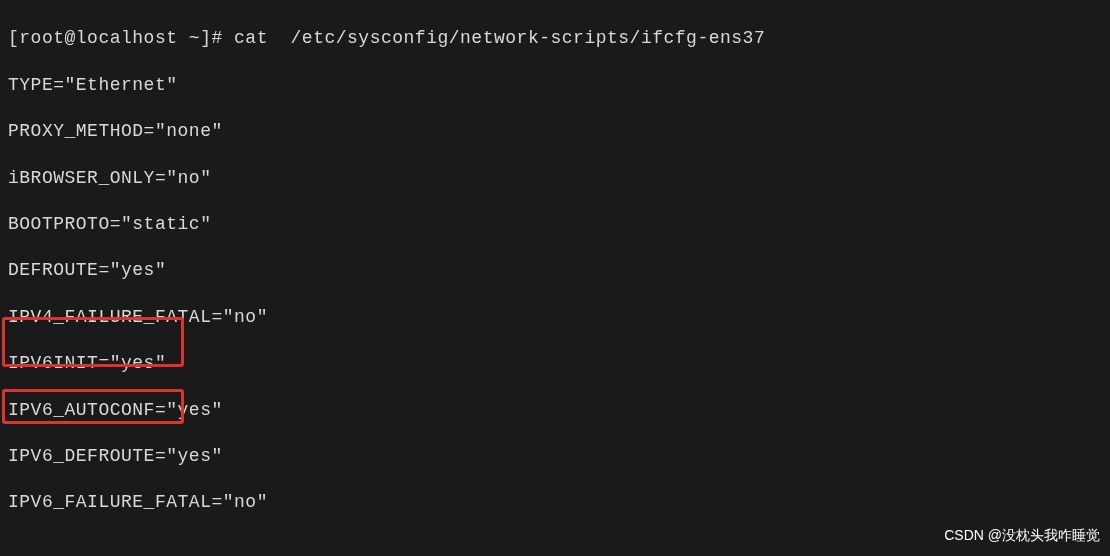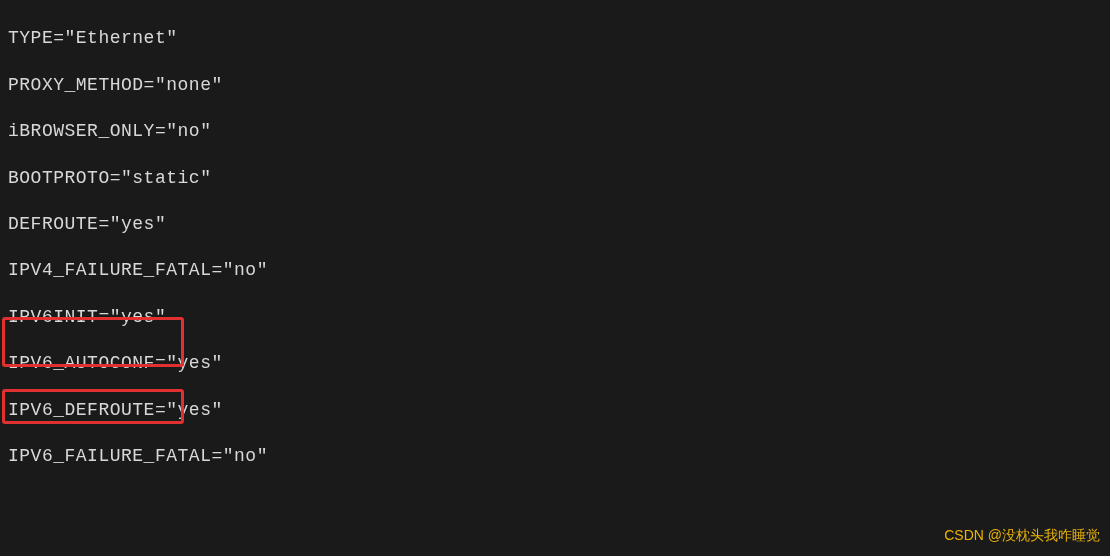--- a/index.html
+++ b/index.html
@@ -44,30 +44,31 @@
       left: 2px;
       width: 182px;
       height: 35px;
       border-radius: 3px;
       pointer-events: none;
     }
     .watermark {
       position: absolute;
       right: 10px;
       bottom: 12px;
-      color: #eab308;
+      color: #ffffff;
       font-size: 14px;
       font-family: sans-serif;
       letter-spacing: 0;
     }
   </style>
 </head>
 <body>
 
 <div class="terminal">
+<span class="line">[root@localhost ~]# cat  /etc/sysconfig/network-scripts/ifcfg-ens37</span>
 <span class="line">TYPE="Ethernet"</span>
 <span class="line">PROXY_METHOD="none"</span>
 <span class="line">iBROWSER_ONLY="no"</span>
 <span class="line">BOOTPROTO="static"</span>
 <span class="line">DEFROUTE="yes"</span>
 <span class="line">IPV4_FAILURE_FATAL="no"</span>
 <span class="line">IPV6INIT="yes"</span>
 <span class="line">IPV6_AUTOCONF="yes"</span>
 <span class="line">IPV6_DEFROUTE="yes"</span>
 <span class="line">IPV6_FAILURE_FATAL="no"</span>

